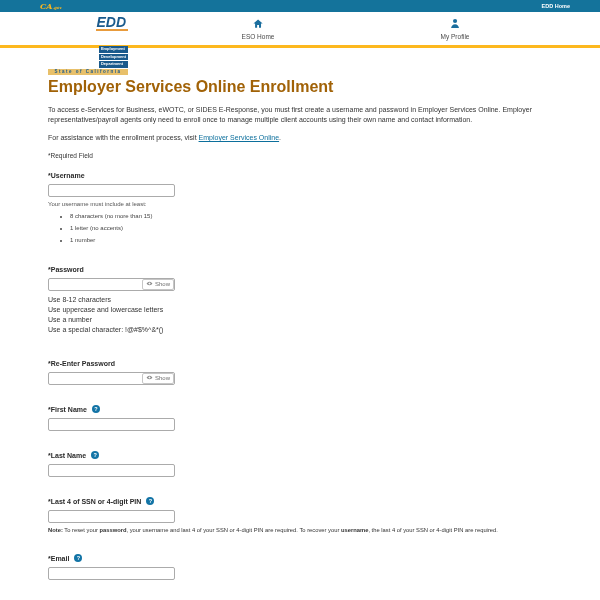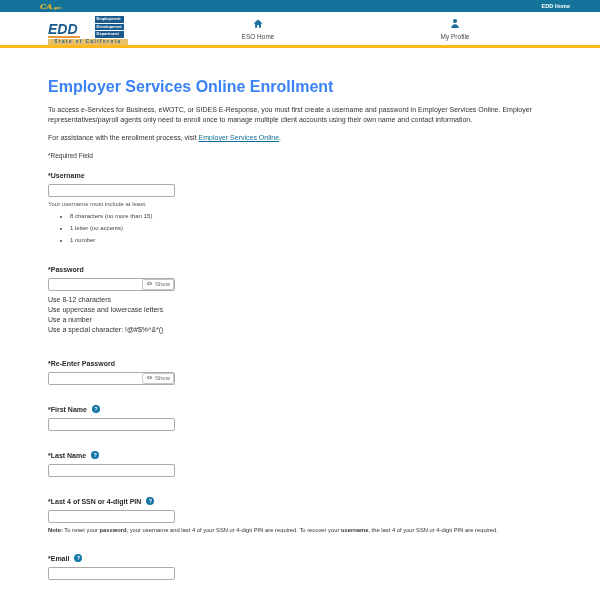--- a/index.html
+++ b/index.html
@@ -8,34 +8,34 @@
 
   
   .topbar { height:12px; background:#14739b; display:flex; align-items:center; justify-content:space-between; padding:0 30px 0 40px; }
   .ca-logo { color:#fdb81e; font-family:"DejaVu Serif", serif; font-style:italic; font-weight:bold; font-size:8px; line-height:1; }
   .ca-logo .gov { font-size:4px; }
   .topbar-link { color:#fff; font-size:5.5px; font-weight:bold; text-decoration:none; }
 
   
   .header { position:relative; height:36px; background:#fff; border-bottom:3px solid #fdb81e; }
   .edd-logo { position:absolute; left:48px; top:4px; width:80px; cursor:pointer; }
-  .edd-top { display:flex; align-items:flex-end; gap:15px; }
+  .edd-top { display:flex; align-items:flex-end; gap:15px;flex-direction:column; }
   .edd-word { font-size:14px; font-weight:bold; font-style:italic; color:#1a5a8c; line-height:13px; border-bottom:2px solid #e89b3c; padding-right:2px; }
   .edd-lines { display:flex; flex-direction:column; gap:1px; }
   .edd-lines span { background:#1a5a8c; color:#fff; font-size:4px; line-height:4.5px; padding:1px 2px; font-weight:bold; white-space:nowrap; }
   .edd-tagline { margin-top:1px; background:#e8c06a; color:#1a5a8c; font-size:4.5px; line-height:6px; text-align:center; letter-spacing:1.5px; font-weight:bold; white-space:nowrap; }
   .nav-item { position:absolute; top:5px; display:flex; flex-direction:column; align-items:center; gap:1px; transform:translateX(-50%); cursor:pointer; background:none; border:none; font-family:inherit; }
   .nav-item svg { width:11px; height:11px; fill:#1b6e9e; }
   .nav-label { font-size:6.5px; color:#4a4a4a; }
   .nav-eso { left:258px; }
   .nav-profile { left:455px; }
 
   
   .content { padding:0 44px 0 48px; }
-  .page-title { font-size:16px; color:#3b82f6; margin-top:30px; font-weight:bold; }
+  .page-title { font-size:16px; color:#a16207; margin-top:30px; font-weight:bold; }
   .intro { margin-top:9px; font-size:7px; line-height:9.5px; color:#333; }
   .assist { margin-top:9px; font-size:7px; line-height:9.5px; }
   .assist a { color:#0c6f9c; }
   .required { margin-top:9px; font-size:6.5px; }
 
   .enroll-form { margin-top:12px; }
   .form-group { margin-bottom:20px; }
   .fg-username { margin-bottom:22px; }
   .fg-password { margin-bottom:24px; }
   .field-label { display:flex; align-items:center; font-size:7px; font-weight:bold; color:#2a2a2a; line-height:9px; }

